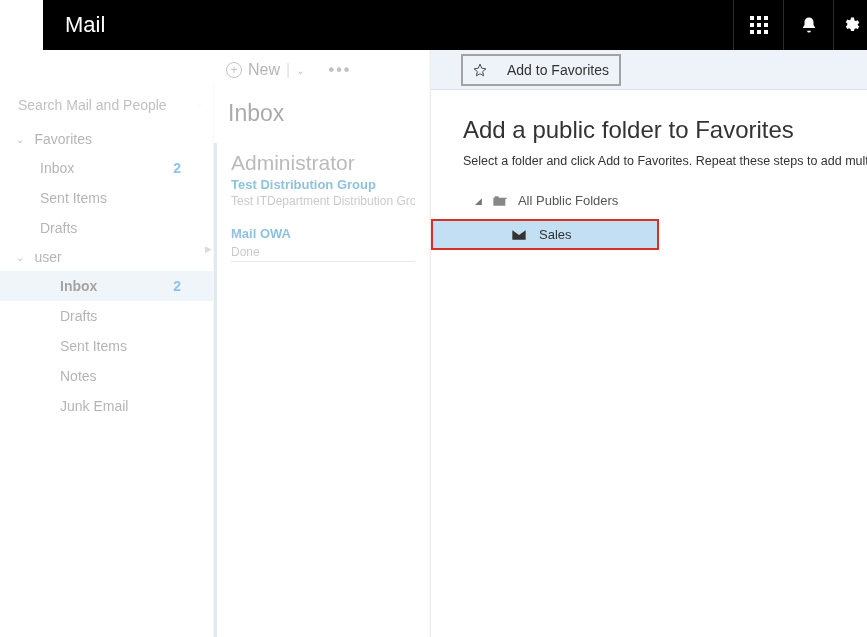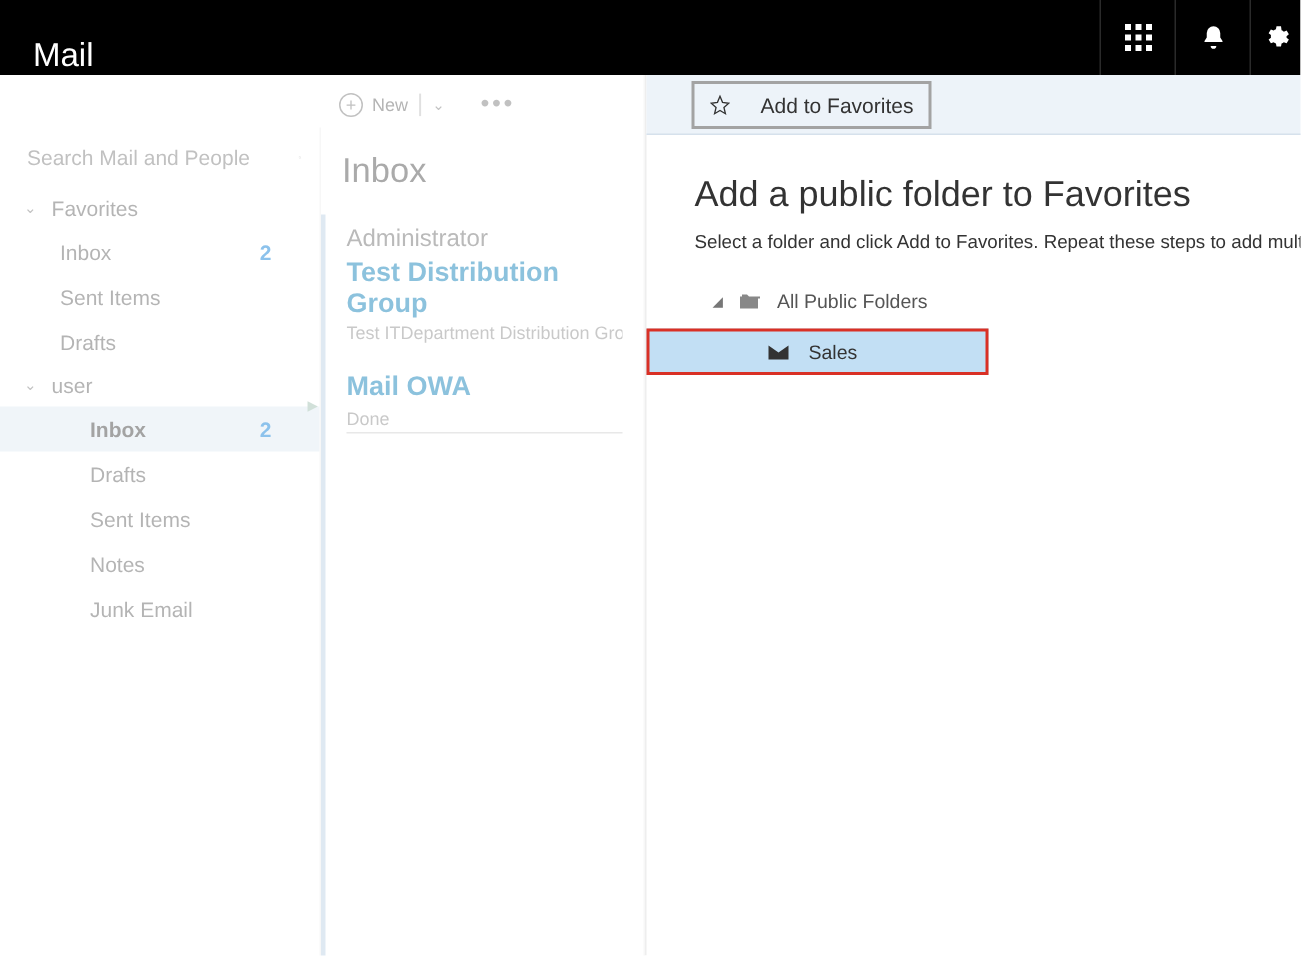--- a/index.html
+++ b/index.html
@@ -1,18 +1,18 @@
 <!DOCTYPE html>
 <html><head>
 <meta charset="utf-8">
 <style>
 * { box-sizing: border-box; margin: 0; padding: 0; font-family: "Segoe UI", Arial, sans-serif; }
 body { width: 867px; height: 637px; overflow: hidden; background: #fff; position: relative; }
 
-.topbar { height: 50px; background: #000; color: #fff; display: flex; align-items: flex-end; justify-content: space-between; }
+.topbar { height: 50px; background: #000; color: #fff; display: flex; align-items: center; justify-content: space-between; margin-left: 43px; }
 .topbar .title { padding-left: 22px; font-size: 22px; font-weight: 300; }
 .topbar .right { display: flex; height: 100%; }
 .topbar .iconbox { width: 50px; height: 50px; display: flex; align-items: center; justify-content: center; border-left: 1px solid #2a2a2a; cursor: pointer; }
 .topbar .iconbox svg { width: 18px; height: 18px; fill: #fff; }
 .iconbox.gear { width: 34px; }
 .waffle { display: grid; grid-template-columns: repeat(3, 4px); grid-template-rows: repeat(3, 4px); gap: 3px; }
 .waffle span { background: #fff; width: 4px; height: 4px; }
 
 .content { display: flex; height: calc(100% - 50px); position: relative; }
 
@@ -24,29 +24,29 @@
 .folder-section-header { display: flex; align-items: center; padding: 6px 16px; color: #5a5a5a; font-size: 14px; cursor: pointer; }
 .folder-section-header .chev { margin-right: 10px; font-size: 10px; color: #777; }
 .folder-item { display: flex; align-items: center; justify-content: space-between; padding: 7px 16px 7px 40px; color: #5a5a5a; font-size: 14px; cursor: pointer; }
 .folder-item.deep { padding-left: 60px; }
 .folder-item.selected { background: #dde9f2; font-weight: 600; color: #333; }
 .folder-item .count { color: #0078d4; font-weight: 600; margin-right: 16px; }
 
 .messages { width: 216px; border-right: 1px solid #eee; display: flex; flex-direction: column; }
 .toolbar { height: 40px; display: flex; align-items: center; padding-left: 12px; gap: 6px; color: #5a5a5a; }
 .toolbar .plus { width: 16px; height: 16px; border: 1.5px solid #777; border-radius: 50%; display: inline-flex; align-items: center; justify-content: center; font-size: 12px; color: #777; }
-.toolbar .newlabel { font-size: 12px; }
+.toolbar .newlabel { font-size: 16px; }
 .toolbar .sep { color: #bbb; }
 .toolbar .dd { font-size: 10px; color: #777; }
 .toolbar .more { margin-left: 18px; letter-spacing: 2px; font-weight: bold; color: #777; cursor: pointer; }
 .inbox-header { padding: 10px 14px 16px; font-size: 23px; font-weight: 300; color: #444; }
 .messages-list { border-left: 3px solid #b9cfe3; flex: 1; }
 .msg { padding: 8px 14px; }
-.msg .from { font-size: 16px; color: #666; font-weight: 300; }
-.msg .subj { font-size: 18px; color: #0078b4; font-weight: 600; margin-top: 2px; }
+.msg .from { font-size: 21px; color: #666; font-weight: 300; }
+.msg .subj { font-size: 13px; color: #0078b4; font-weight: 600; margin-top: 2px; }
 .msg .prev { font-size: 12px; color: #888; margin-top: 2px; white-space: nowrap; overflow: hidden; }
 .msg .done { font-size: 12px; color: #888; margin-top: 4px; border-bottom: 1px solid #ccc; display: inline-block; width: 100%; padding-bottom: 2px; }
 .msg2 { position: relative; }
 .caret-play { position: absolute; left: -12px; top: 28px; font-size: 9px; color: #9ba; }
 
 .rightpane { flex: 1; display: flex; flex-direction: column; border-left: 1px solid #eee; }
 .fav-bar { height: 40px; background: #edf3f9; border-bottom: 1px solid #d6e1ec; display: flex; align-items: center; padding-left: 30px; }
 .add-fav-btn { display: flex; align-items: center; gap: 20px; color: #333; font-size: 14px; cursor: pointer; padding: 6px 10px; border: 2px solid #a3a3a3; }
 .add-fav-btn svg { width: 14px; height: 14px; fill: none; stroke: #333; stroke-width: 1.5; }
 .pane-body { padding: 26px 32px 0; }

